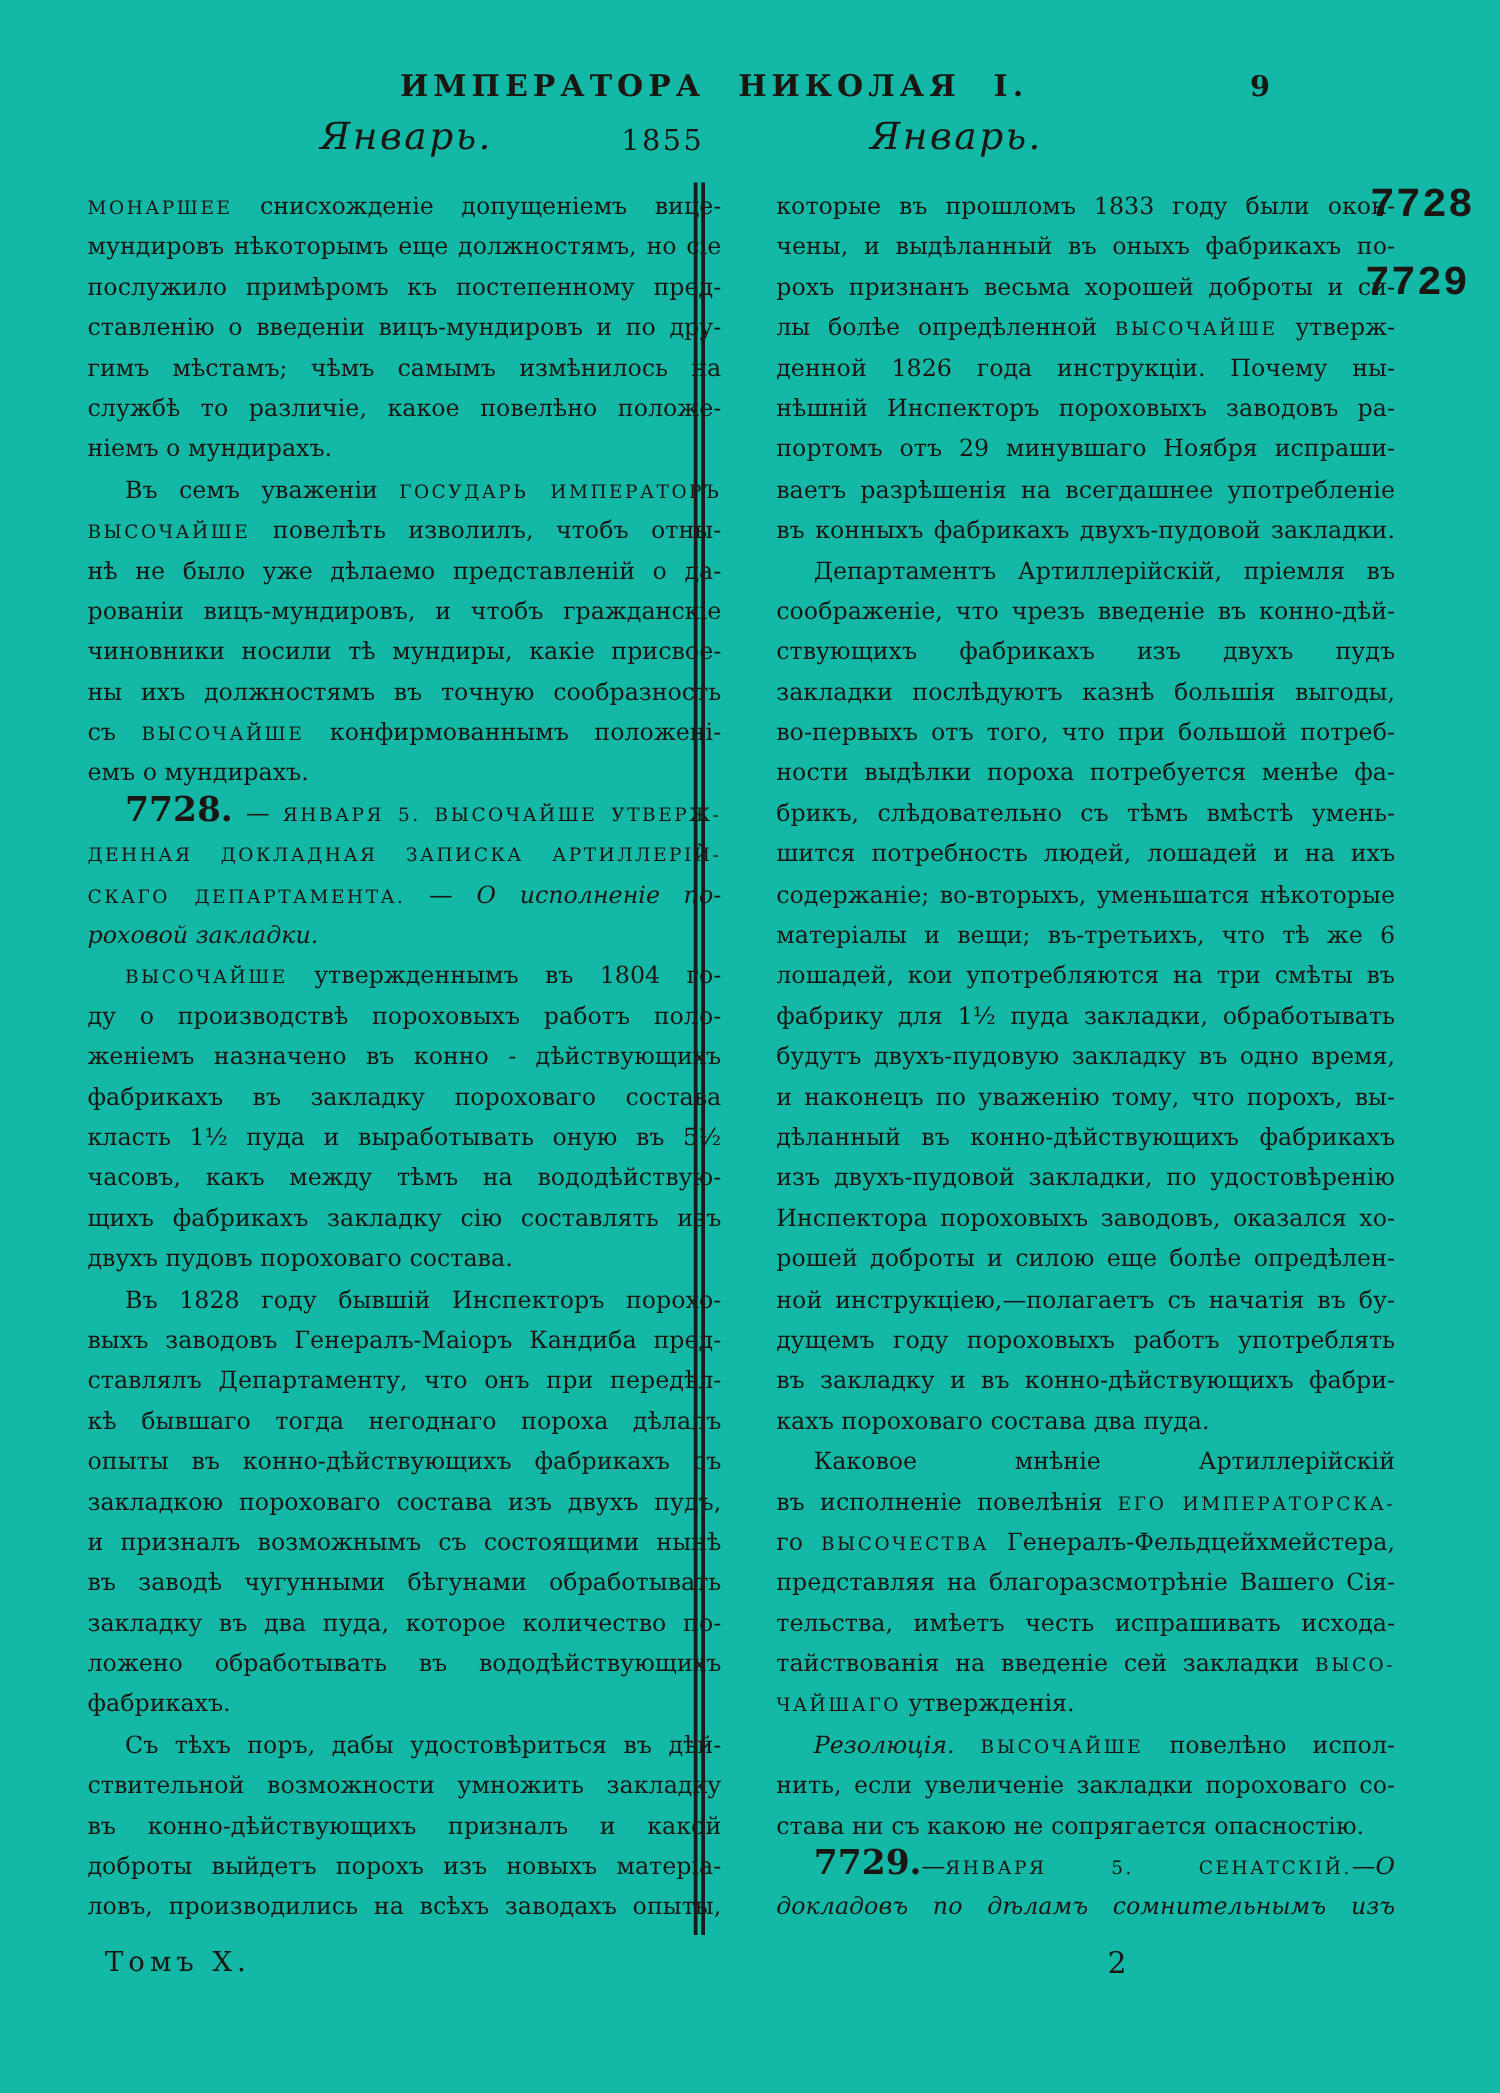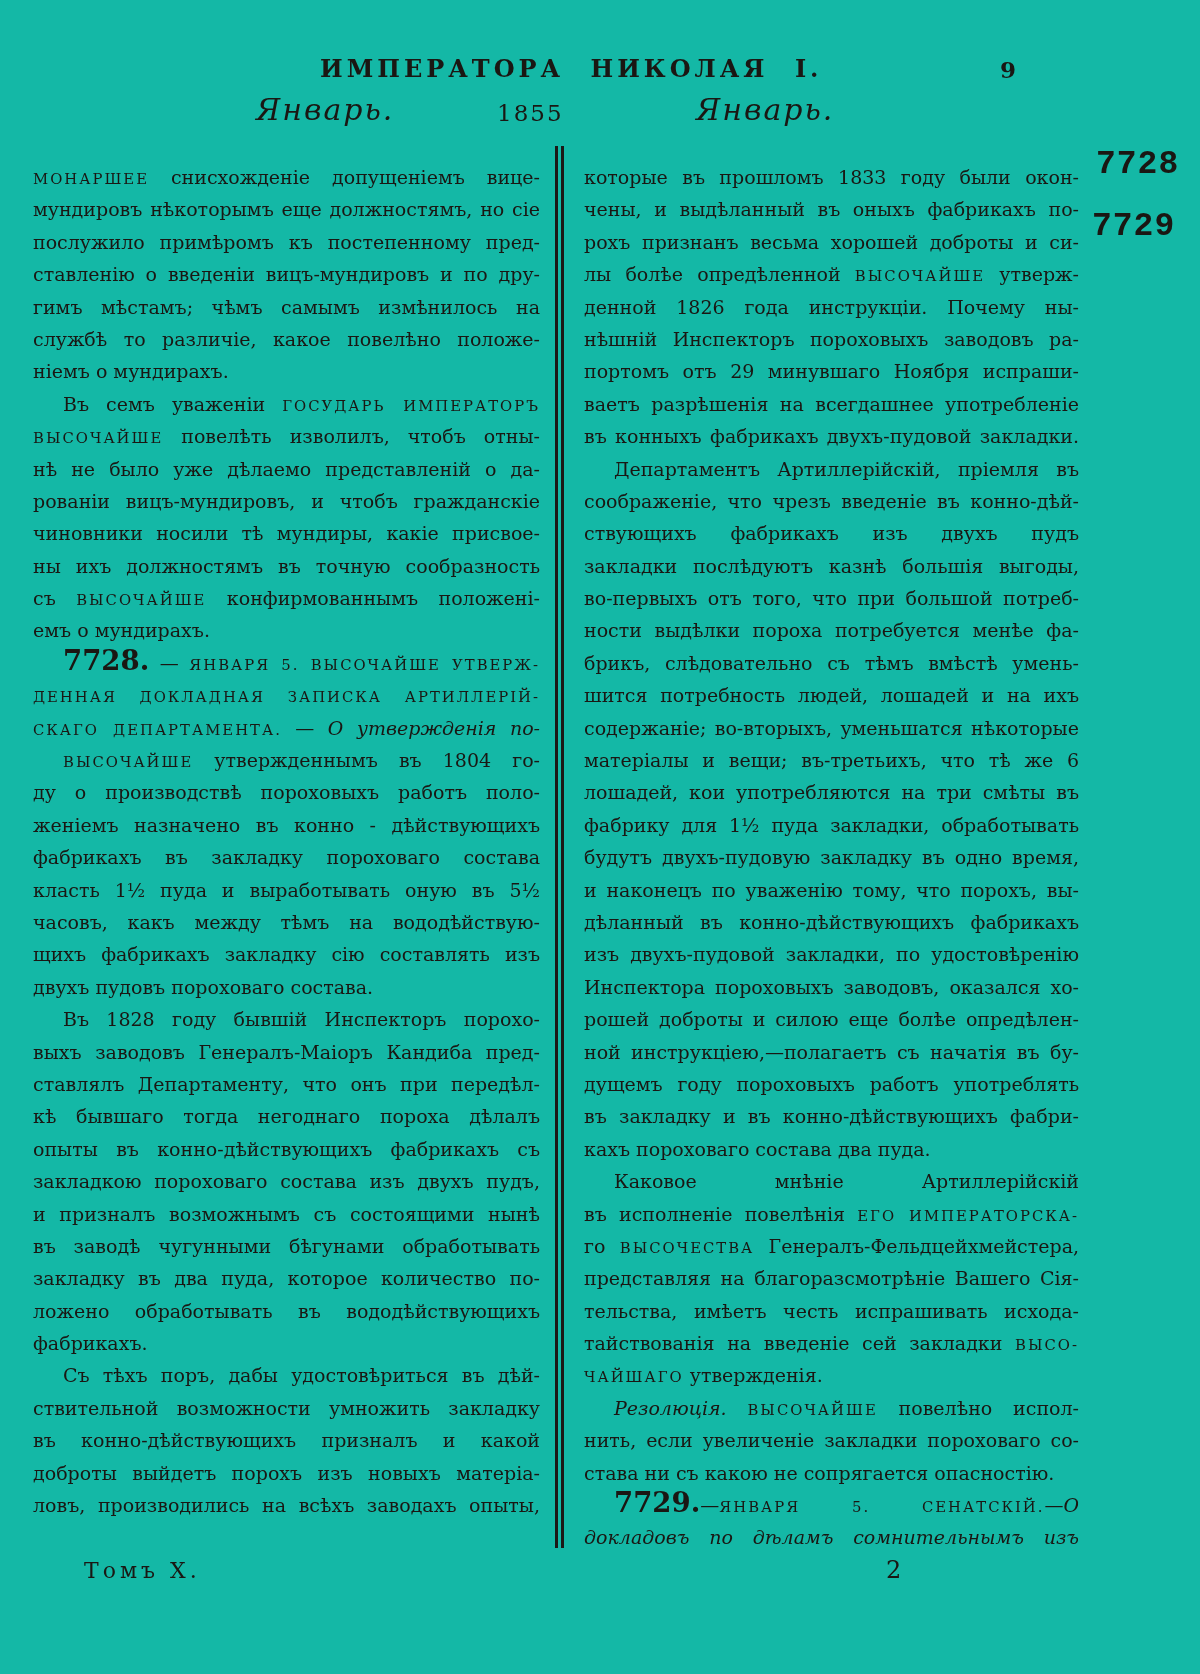--- a/index.html
+++ b/index.html
@@ -10,21 +10,21 @@
     padding-left:32px;
   }
   .title   { position:absolute; left:320px; top:54px; font-size:24px; font-weight:bold;
              letter-spacing:4px; word-spacing:14px; white-space:nowrap; }
   .pageno  { position:absolute; left:1000px; top:56px; font-size:23px; font-weight:bold; }
   .month   { position:absolute; top:92px; font-style:italic; font-size:30px; letter-spacing:2px; white-space:nowrap;text-align:center; }
   .month-left  { left:256px; }
   .month-right { left:696px; }
   .year    { position:absolute; left:497px; top:100px; font-size:23px; letter-spacing:2px; }
 
-  .col { position:absolute; top:161px; font-size:19px; line-height:32.4px; }
+  .col { position:absolute; top:149px; font-size:19px; line-height:32.4px;margin-left:37px; }
   .col-left  { left:33px;  width:507px; }
   .col-right { left:584px; width:495px; }
 
   .para { margin:0; }
   .line { text-align:justify; text-align-last:justify; height:32.4px; overflow:hidden; white-space:normal; }
   .line.end    { text-align-last:left; }
   .line.indent { padding-left:30px; }
 
   .sc { text-transform:uppercase; font-size:0.78em; letter-spacing:2px; }
   .it { font-style:italic; }
@@ -69,21 +69,22 @@
         <div class="line"><span>нѣ не было уже дѣлаемо представленій о да-</span></div>
         <div class="line"><span>рованіи вицъ-мундировъ, и чтобъ гражданскіе</span></div>
         <div class="line"><span>чиновники носили тѣ мундиры, какіе присвое-</span></div>
         <div class="line"><span>ны ихъ должностямъ въ точную сообразность</span></div>
         <div class="line"><span>съ </span><span class="sc">Высочайше</span><span> конфирмованнымъ положені-</span></div>
         <div class="line end"><span>емъ о мундирахъ.</span></div>
       </div>
       <div class="para">
         <div class="line indent"><span class="b">7728.</span><span> — </span><span class="sc">Января 5. Высочайше утверж-</span></div>
         <div class="line"><span class="sc">денная докладная записка Артиллерій-</span></div>
-        <div class="line"><span class="sc">скаго Департамента.</span><span> — </span><span class="it">О утвержденія по-</span></div>
+        <div class="line"><span class="sc">скаго Департамента.</span><span> — </span><span class="it">О исполненіе по-</span></div>
+        <div class="line end"><span class="it">роховой закладки.</span></div>
       </div>
       <div class="para">
         <div class="line indent"><span class="sc">Высочайше</span><span> утвержденнымъ въ 1804 го-</span></div>
         <div class="line"><span>ду о производствѣ пороховыхъ работъ поло-</span></div>
         <div class="line"><span>женіемъ назначено въ конно - дѣйствующихъ</span></div>
         <div class="line"><span>фабрикахъ въ закладку пороховаго состава</span></div>
         <div class="line"><span>класть 1½ пуда и выработывать оную въ 5½</span></div>
         <div class="line"><span>часовъ, какъ между тѣмъ на вододѣйствую-</span></div>
         <div class="line"><span>щихъ фабрикахъ закладку сію составлять изъ</span></div>
         <div class="line end"><span>двухъ пудовъ пороховаго состава.</span></div>

